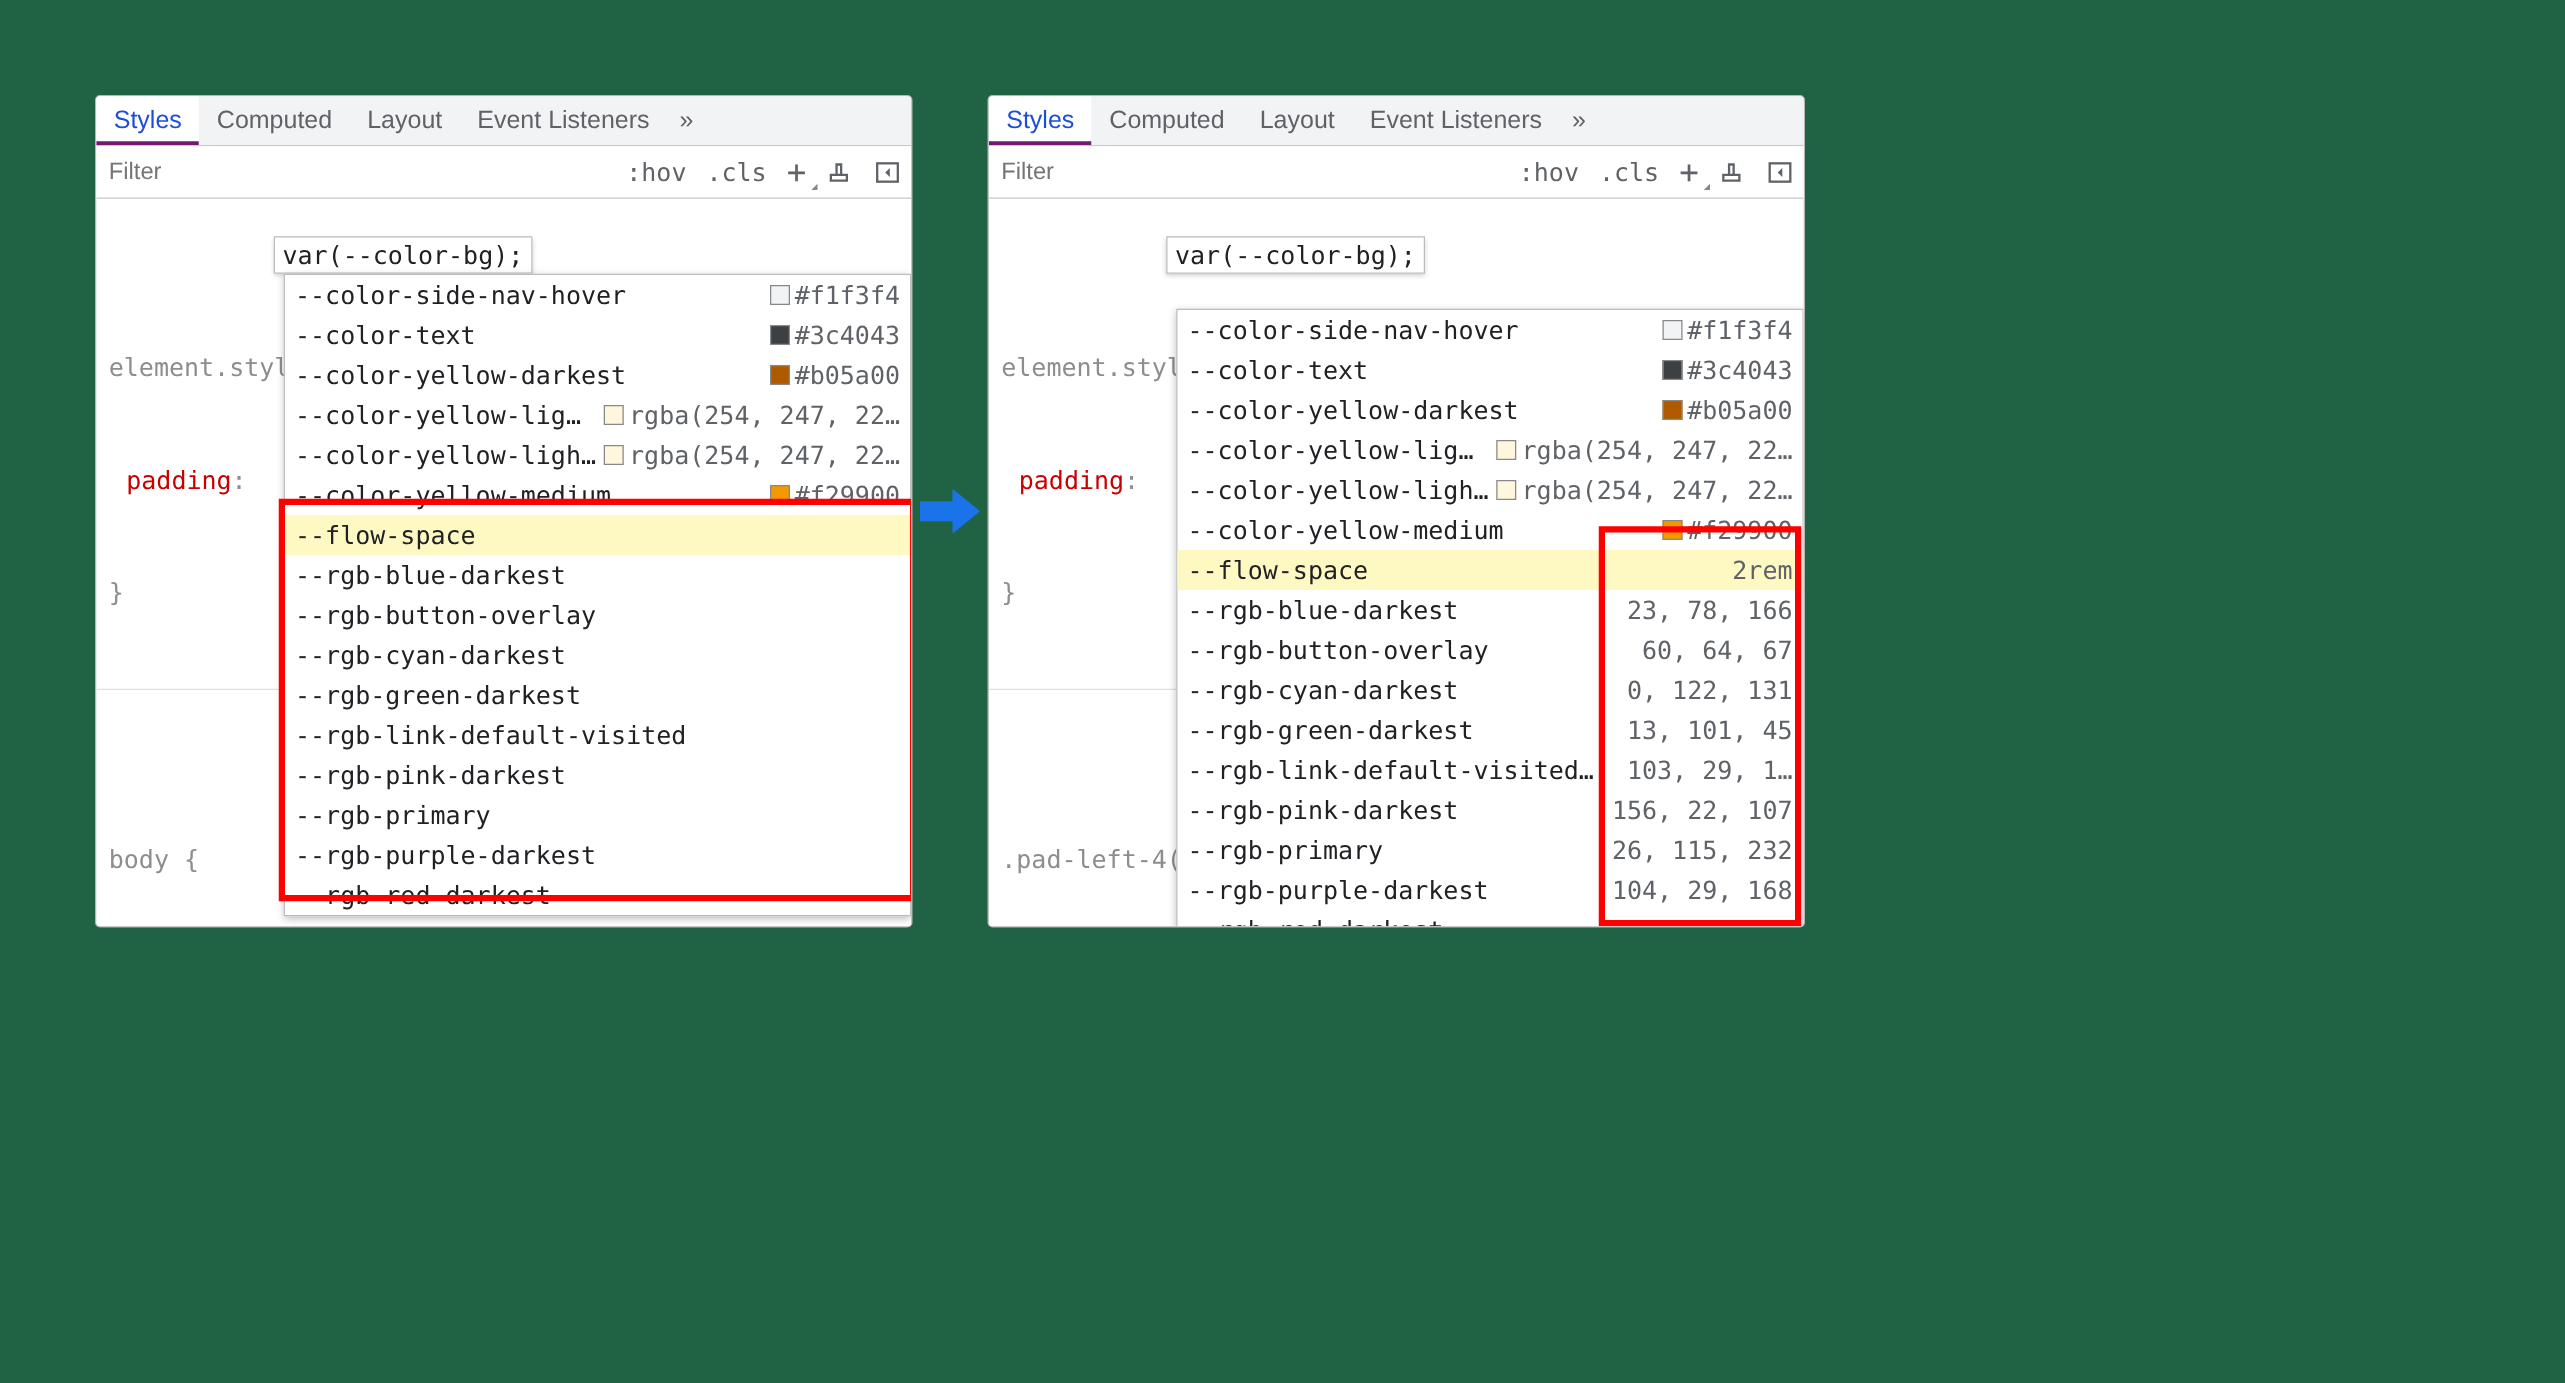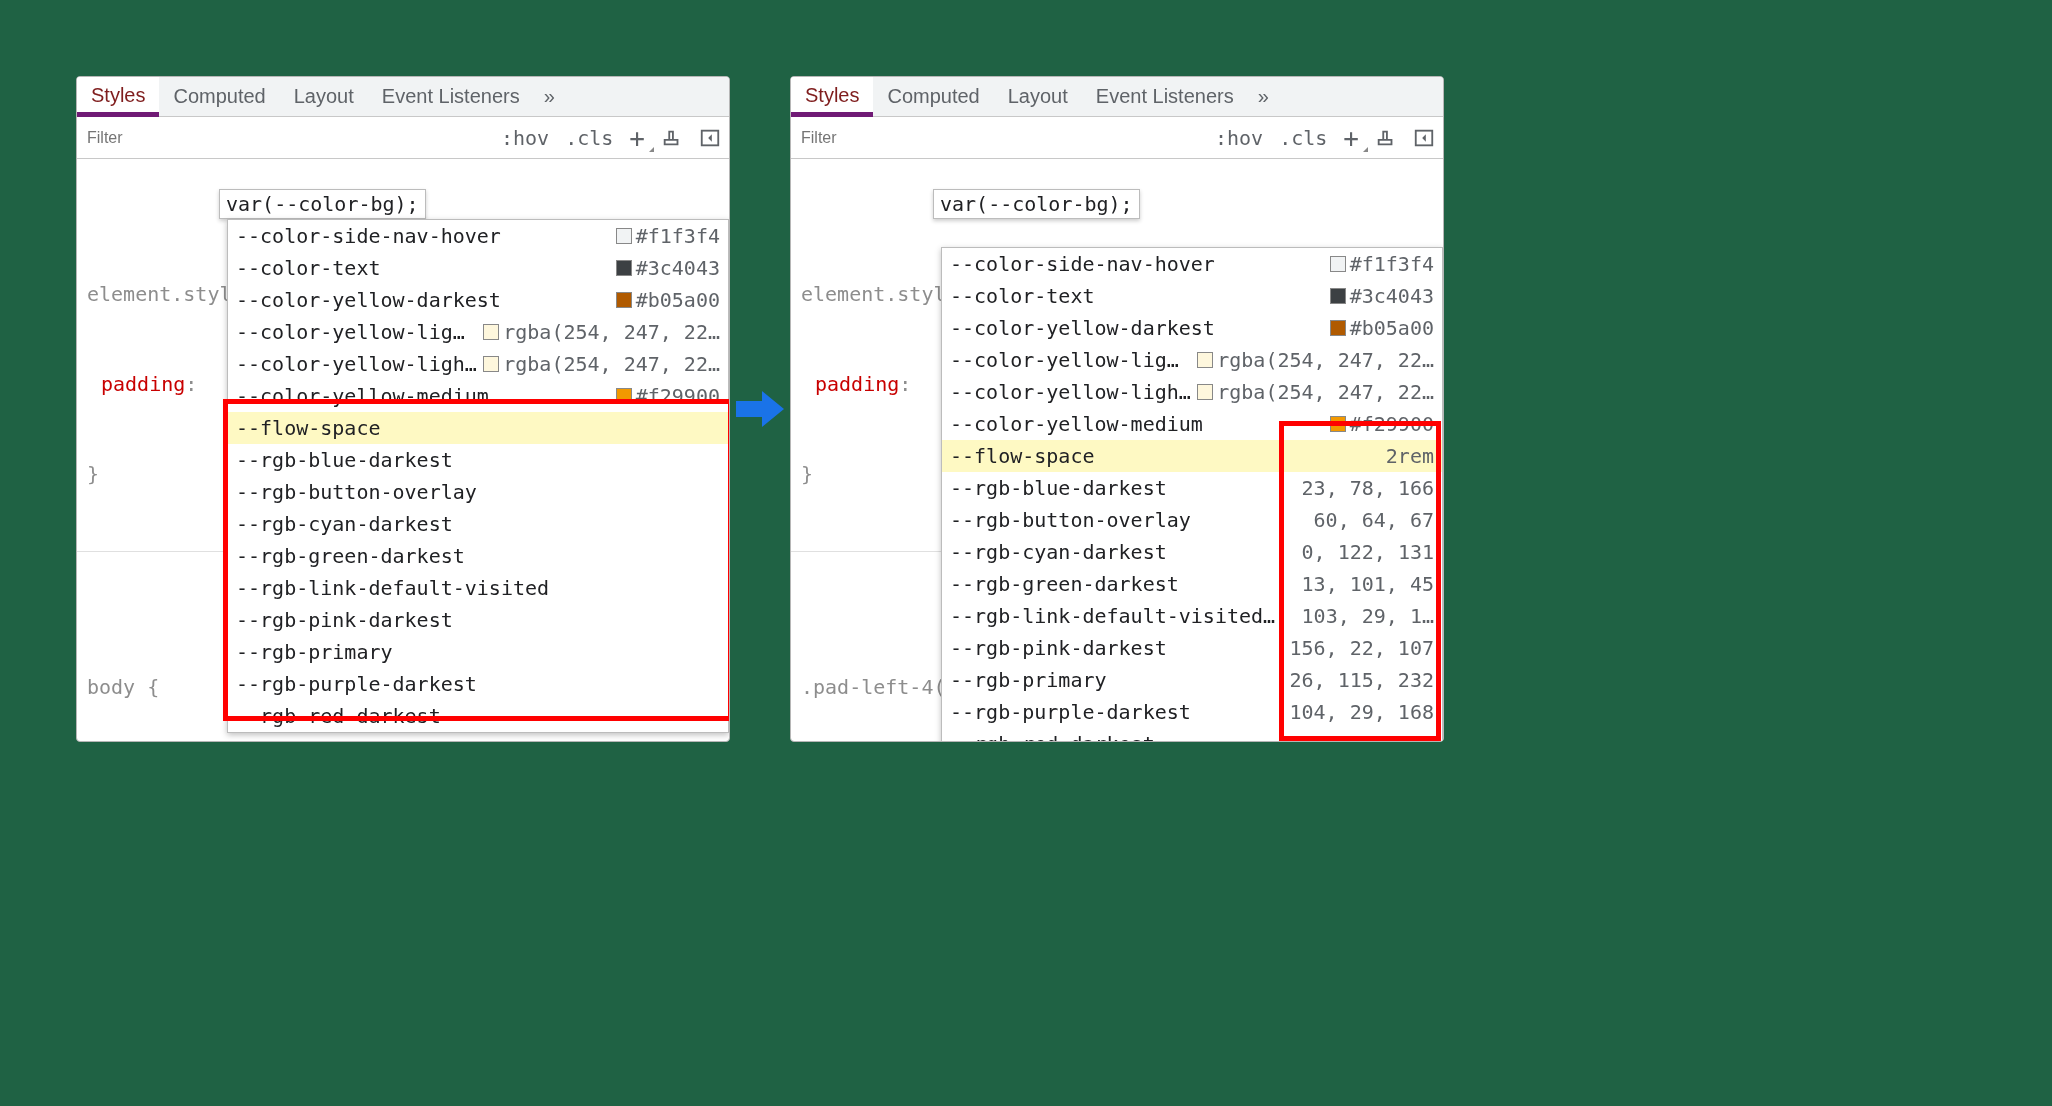--- a/index.html
+++ b/index.html
@@ -39,41 +39,41 @@
     padding: 0 4px 0 0;
     font-family: -apple-system, "Helvetica Neue", Arial, sans-serif;
     font-size: 20px;
     color: #5f6368;
   }
   .tab {
     padding: 8px 14px;
     cursor: default;
   }
   .tab.active {
-    color: #7f1d1d;
-    border-bottom: 6px solid #701a75;
+    color: #1d4ed8;
+    border-bottom: 3px solid #701a75;
     padding-bottom: 5px;
     background: #fff;
   }
   .tabs .more { padding: 8px 10px; color: #5f6368; }
   .toolbar {
     display: flex;
     align-items: center;
     border-bottom: 1px solid #c8c8c8;
     background: #ffffff;
     height: 42px;
     font-family: -apple-system, "Helvetica Neue", Arial, sans-serif;
     font-size: 20px;
     color: #5f6368;
   }
   .filter {
     flex: 1;
     border: none;
     padding: 8px 10px;
-    font-size: 16px;
+    font-size: 19px;
     color: #5f6368;
     outline: none;
     font-family: inherit;
     background: transparent;
   }
   .tbtn {
     padding: 17px 8px;
     color: #5f6368;
     display: flex;
     align-items: center;

